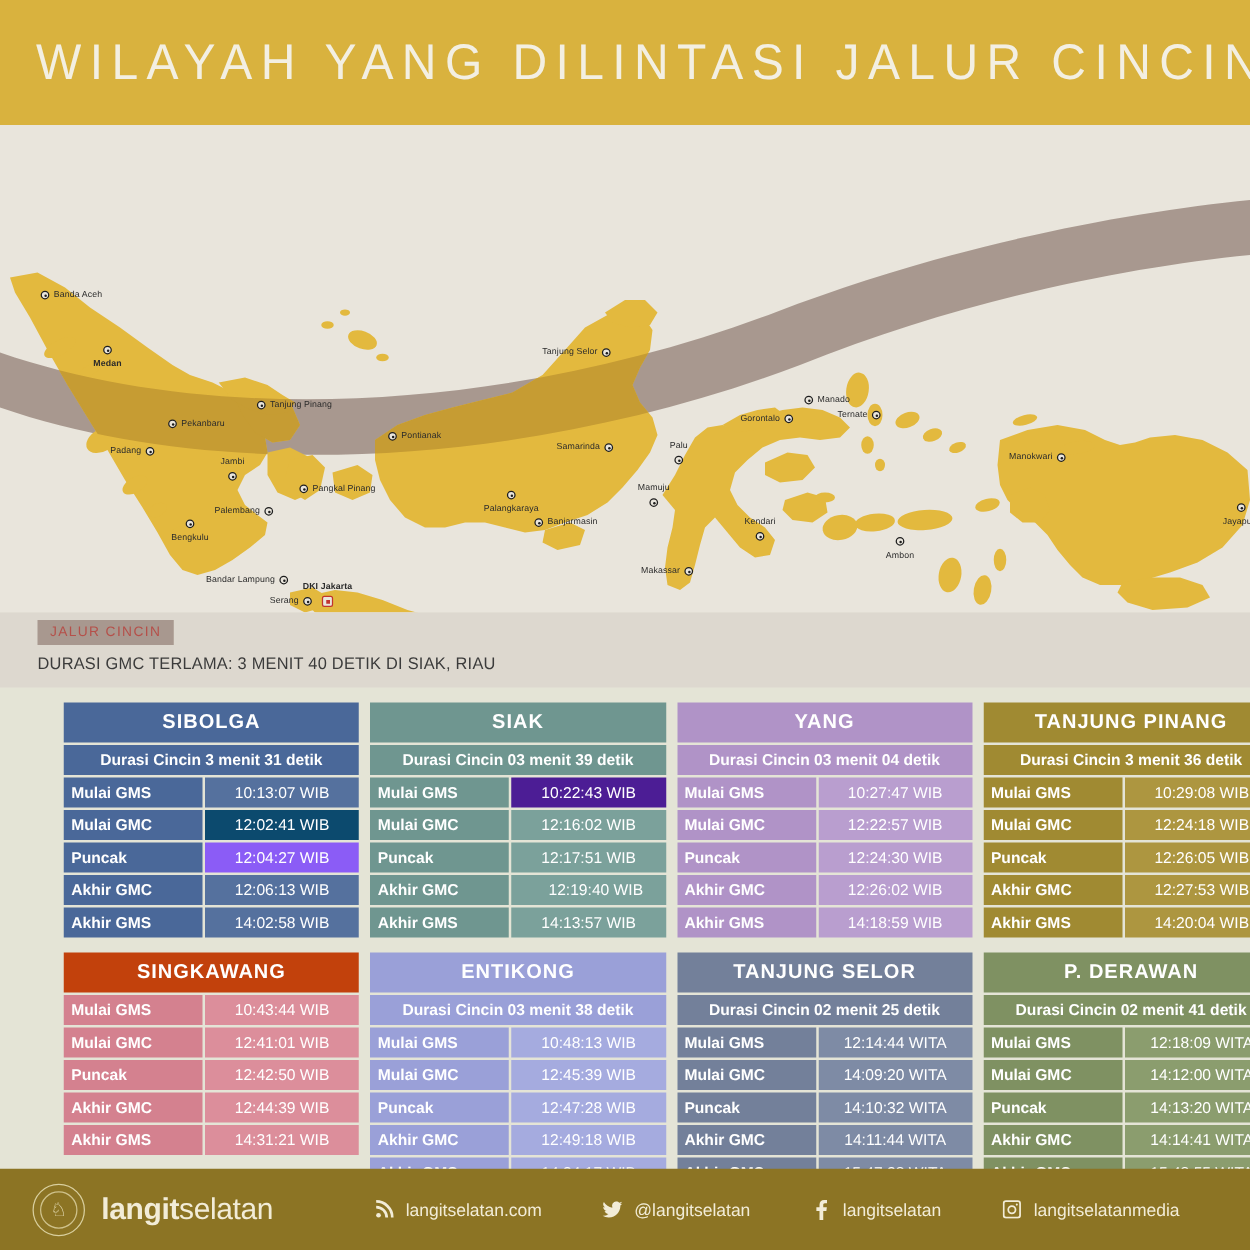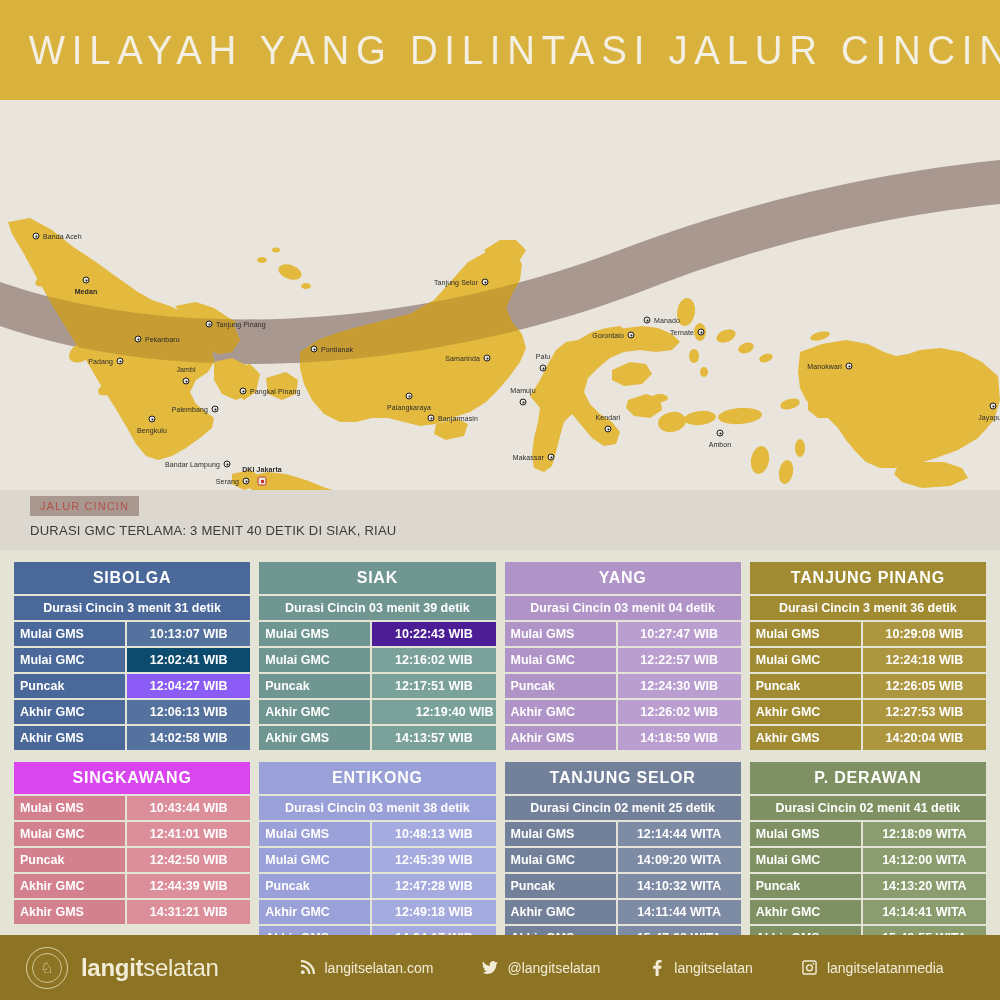--- a/index.html
+++ b/index.html
@@ -91,21 +91,21 @@
     transform-origin: left center;
   }
 
   
   .cards {
     padding: 12px 14px 0 14px;
     display: grid;
     grid-template-columns: repeat(4, 1fr);
     gap: 10px 9px;
   }
-  .card { width: 100%; }
+  .card { width: 100%; margin-left: 37px; }
   .card-title {
     text-align: center;
     color: #ffffff;
     font-weight: bold;
     font-size: 16px;
     letter-spacing: .8px;
     padding: 7px 2px 7px 2px;
     margin-bottom: 2px;
   }
   .card-sub {
@@ -120,24 +120,24 @@
   .row .lbl {
     flex: 0 0 47%;
     color: #ffffff;
     font-weight: bold;
     font-size: 12.5px;
     padding: 5px 0 5px 6px;
   }
   .row .val {
     flex: 1 1 auto;
     color: #ffffff;
-    font-weight: bold;
+    font-weight: normal;
     font-size: 12.5px;
     text-align: center;
-    padding: 5px 2px;
+    padding: 5px 18px;
     margin-left: 2px;
   }
 
   
   .footer {
     position: absolute; left: 0; bottom: 0;
     width: 100%; height: 65px;
     background: #8c7424;
     display: flex; align-items: center;
     padding: 0 26px;
@@ -421,21 +421,21 @@
         <div class="row">
           <div class="lbl" style="background: rgb(160, 138, 50);">Akhir GMC</div>
           <div class="val" style="background: rgb(173, 150, 64);">12:27:53 WIB</div>
         </div>
         <div class="row">
           <div class="lbl" style="background: rgb(160, 138, 50);">Akhir GMS</div>
           <div class="val" style="background: rgb(173, 150, 64);">14:20:04 WIB</div>
         </div>
       </div>
       <div class="card">
-        <div class="card-title" style="background: #d946ef;">SINGKAWANG</div>
+        <div class="card-title" style="background: #c2410c;">SINGKAWANG</div>
         <div class="row">
           <div class="lbl" style="background: rgb(212, 129, 143);">Mulai GMS</div>
           <div class="val" style="background: rgb(220, 142, 155);">10:43:44 WIB</div>
         </div>
         <div class="row">
           <div class="lbl" style="background: rgb(212, 129, 143);">Mulai GMC</div>
           <div class="val" style="background: rgb(220, 142, 155);">12:41:01 WIB</div>
         </div>
         <div class="row">
           <div class="lbl" style="background: rgb(212, 129, 143);">Puncak</div>

